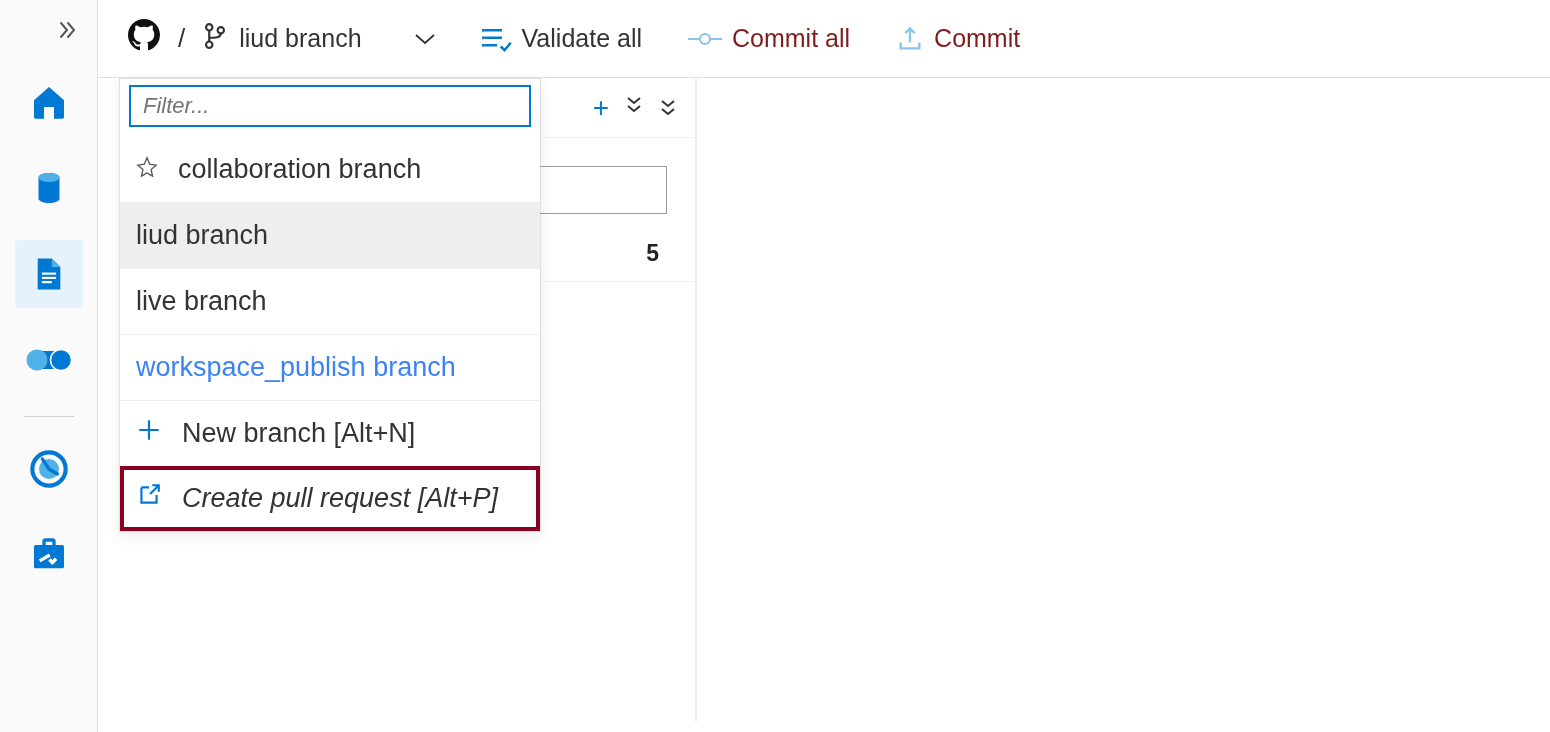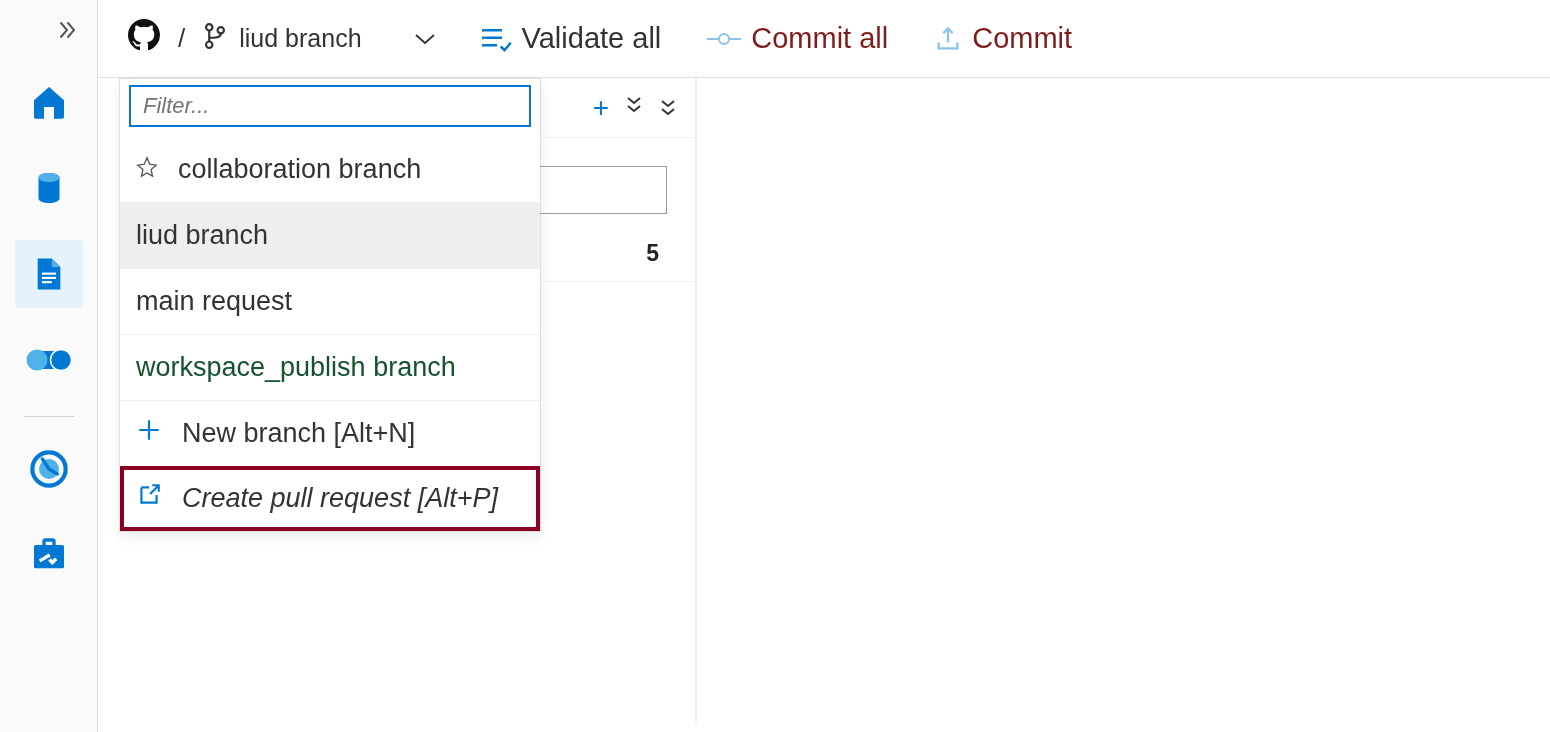--- a/index.html
+++ b/index.html
@@ -88,21 +88,21 @@
     }
     .branch-sel .chev {
       font-size: 22px;
       color: #333;
       margin-left: 40px;
     }
     .toolbar-btn {
       display: flex;
       align-items: center;
       gap: 10px;
-      font-size: 29px;
+      font-size: 25px;
       color: #333;
       cursor: pointer;
       margin-left: 28px;
     }
     .toolbar-btn.disabled {
       color: #7f1d1d;
     }
     .dropdown {
       position: absolute;
       left: 119px;
@@ -140,21 +140,21 @@
       background: #c73548;
       background: none;
       outline: 4px solid #8b0020;
       outline-offset: -4px;
       font-style: italic;
     }
     .dd-item.selected {
       background: #eeeeee;
     }
     .dd-item.disabled {
-      color: #14532d;
+      color: #3b82f6;
       text-align: right;
     }
     .dd-divider {
       height: 1px;
       background: #eee;
     }
     .secondary-panel {
       position: absolute;
       left: 540px;
       top: 78px;
@@ -315,21 +315,21 @@
         </svg>
     </span>
     <span>collaboration branch</span>
   </div>
   <div class="dd-divider"></div>
   <div class="dd-item selected">
     <span>liud branch</span>
   </div>
   <div class="dd-divider"></div>
   <div class="dd-item">
-    <span>main request</span>
+    <span>live branch</span>
   </div>
   <div class="dd-divider"></div>
   <div class="dd-item disabled">
     <span>workspace_publish branch</span>
   </div>
   <div class="dd-divider"></div>
   <div class="dd-item">
     <span>
       <svg width="26" height="26" viewBox="0 0 24 24">
           <path d="M12 3v18M3 12h18" stroke="#0078d4" stroke-width="2"></path>

